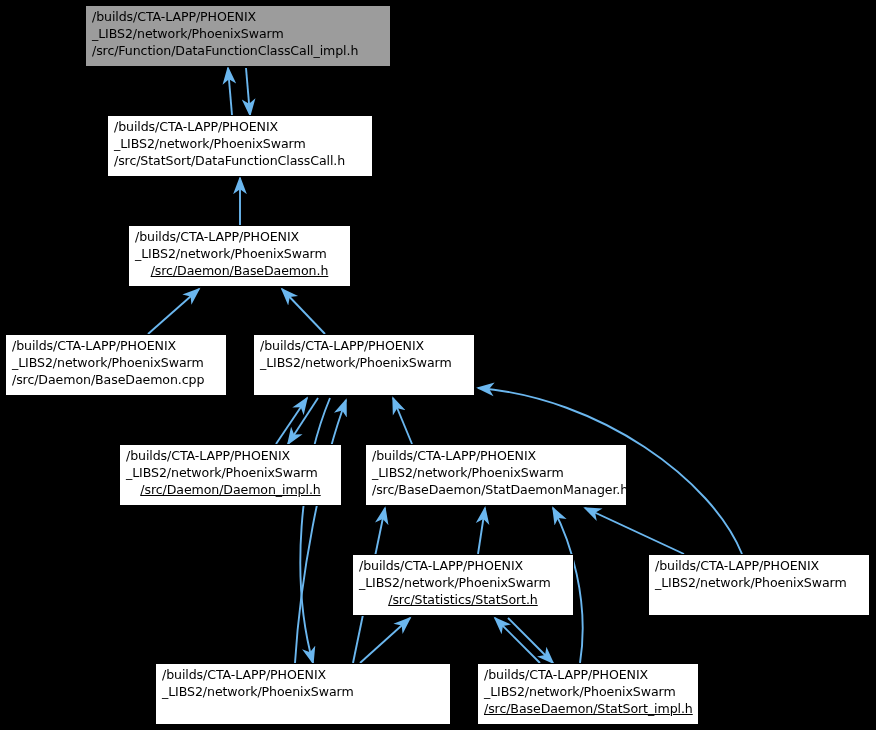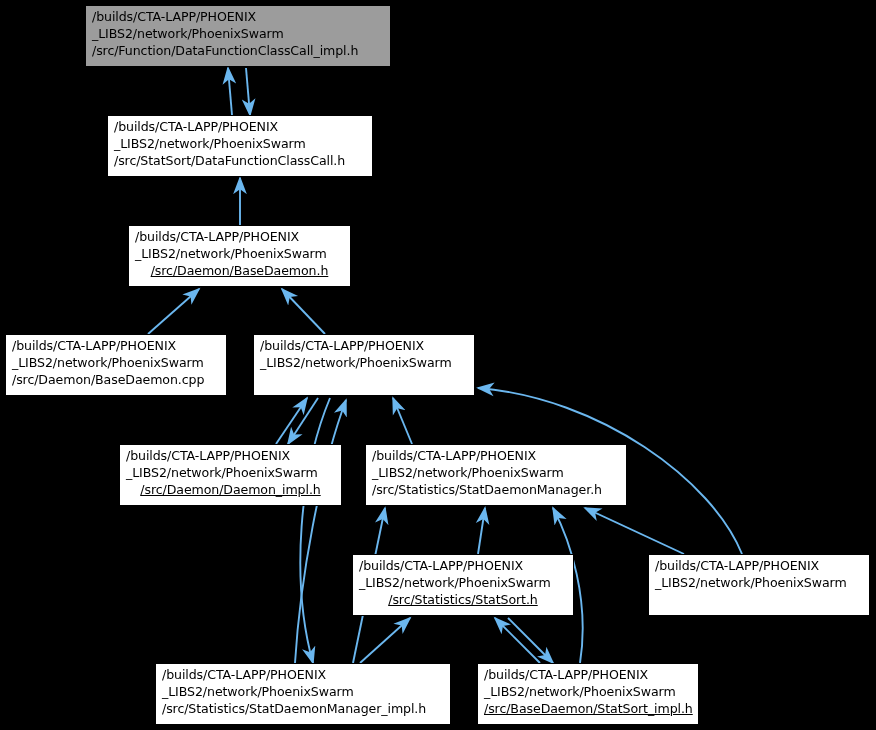--- a/index.html
+++ b/index.html
@@ -105,35 +105,34 @@
         <div class="node-line align-left">_LIBS2/network/PhoenixSwarm</div>
       </div>
       <div class="node-box" style="left: 119px; top: 444px; width: 223px; height: 62px;">
         <div class="node-line align-left">/builds/CTA-LAPP/PHOENIX</div>
         <div class="node-line align-left">_LIBS2/network/PhoenixSwarm</div>
         <div class="node-line align-center">/src/Daemon/Daemon_impl.h</div>
       </div>
       <div class="node-box" style="left: 365px; top: 444px; width: 262px; height: 62px;">
         <div class="node-line align-left">/builds/CTA-LAPP/PHOENIX</div>
         <div class="node-line align-left">_LIBS2/network/PhoenixSwarm</div>
-        <div class="node-line align-left">/src/Statistics/StatDaemonManager.h</div>
+        <div class="node-line align-left">/src/BaseDaemon/StatDaemonManager.h</div>
       </div>
       <div class="node-box" style="left: 352px; top: 554px; width: 222px; height: 62px;">
         <div class="node-line align-left">/builds/CTA-LAPP/PHOENIX</div>
         <div class="node-line align-left">_LIBS2/network/PhoenixSwarm</div>
         <div class="node-line align-center">/src/Statistics/StatSort.h</div>
       </div>
       <div class="node-box" style="left: 648px; top: 554px; width: 222px; height: 62px;">
         <div class="node-line align-left">/builds/CTA-LAPP/PHOENIX</div>
         <div class="node-line align-left">_LIBS2/network/PhoenixSwarm</div>
       </div>
       <div class="node-box" style="left: 155px; top: 663px; width: 296px; height: 62px;">
         <div class="node-line align-left">/builds/CTA-LAPP/PHOENIX</div>
         <div class="node-line align-left">_LIBS2/network/PhoenixSwarm</div>
-        <div class="node-line align-left">/src/Statistics/StatDaemonManager_impl.h</div>
       </div>
       <div class="node-box" style="left: 477px; top: 663px; width: 222px; height: 62px;">
         <div class="node-line align-left">/builds/CTA-LAPP/PHOENIX</div>
         <div class="node-line align-left">_LIBS2/network/PhoenixSwarm</div>
         <div class="node-line align-center">/src/BaseDaemon/StatSort_impl.h</div>
       </div>
     </div>
 
 </div>
 

